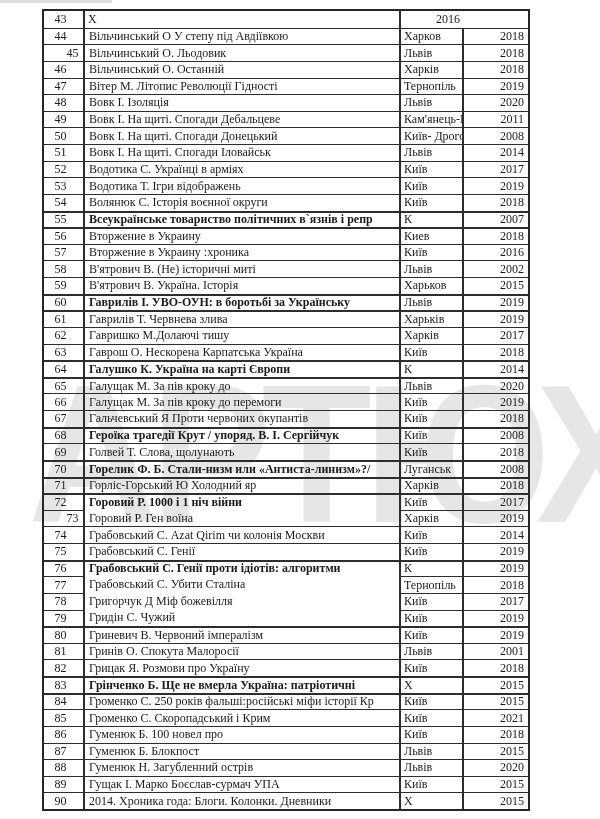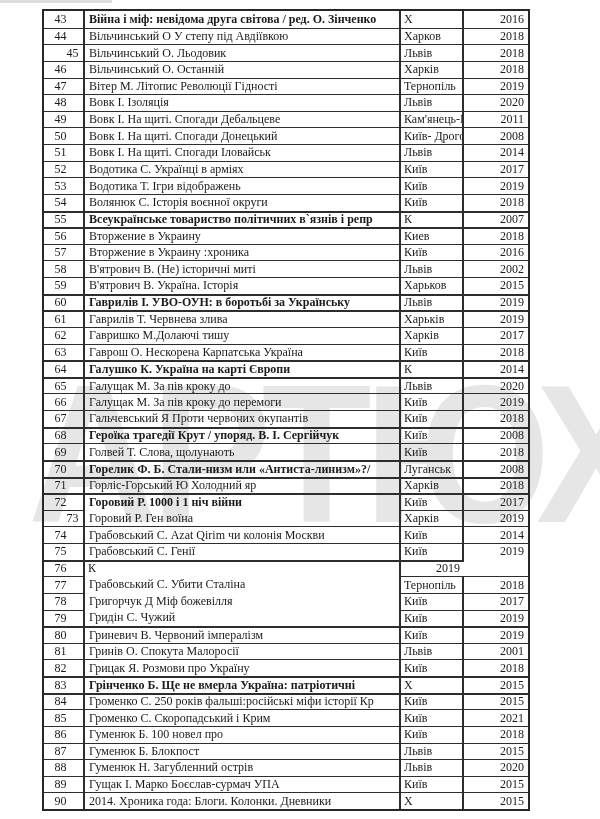--- a/index.html
+++ b/index.html
@@ -86,21 +86,20 @@
 </style>
 </head>
 <body>
 
 <div class="page">
   <div class="scan-edge"></div>
   <div class="watermark">АРТЮХ</div>
   <div class="bib-table">
       <div class="row bold">
         <div class="cell c-num" style="border-top-width: 0px;">43</div>
-        <div class="cell c-title" style="border-top-width: 0px;">Війна і міф: невідома друга світова / ред. О. Зінченко</div>
         <div class="cell c-city" style="border-top-width: 0px;">Х</div>
         <div class="cell c-year" style="border-top-width: 0px;">2016</div>
       </div>
       <div class="row">
         <div class="cell c-num" style="border-top-width: 1px;">44</div>
         <div class="cell c-title" style="border-top-width: 1px;">Вільчинський О У степу під Авдіївкою</div>
         <div class="cell c-city" style="border-top-width: 1px;">Харков</div>
         <div class="cell c-year" style="border-top-width: 1px;">2018</div>
       </div>
       <div class="row">
@@ -284,20 +283,21 @@
         <div class="cell c-year" style="border-top-width: 1px;">2014</div>
       </div>
       <div class="row">
         <div class="cell c-num" style="border-top-width: 1px;">75</div>
         <div class="cell c-title" style="border-top-width: 1px;">Грабовський С. Генії</div>
         <div class="cell c-city" style="border-top-width: 1px;">Київ</div>
         <div class="cell c-year" style="border-top-width: 1px;">2019</div>
       </div>
       <div class="row bold">
         <div class="cell c-num" style="border-top-width: 2px;">76</div>
+        <div class="cell c-title" style="border-top-width: 2px;">Грабовський С. Генії проти ідіотів: алгоритми</div>
         <div class="cell c-city" style="border-top-width: 2px;">К</div>
         <div class="cell c-year" style="border-top-width: 2px;">2019</div>
       </div>
       <div class="row">
         <div class="cell c-num" style="border-top-width: 1px;">77</div>
         <div class="cell c-title" style="border-top-width: 0px;">Грабовський С. Убити Сталіна</div>
         <div class="cell c-city" style="border-top-width: 1px;">Тернопіль</div>
         <div class="cell c-year" style="border-top-width: 1px;">2018</div>
       </div>
       <div class="row">

